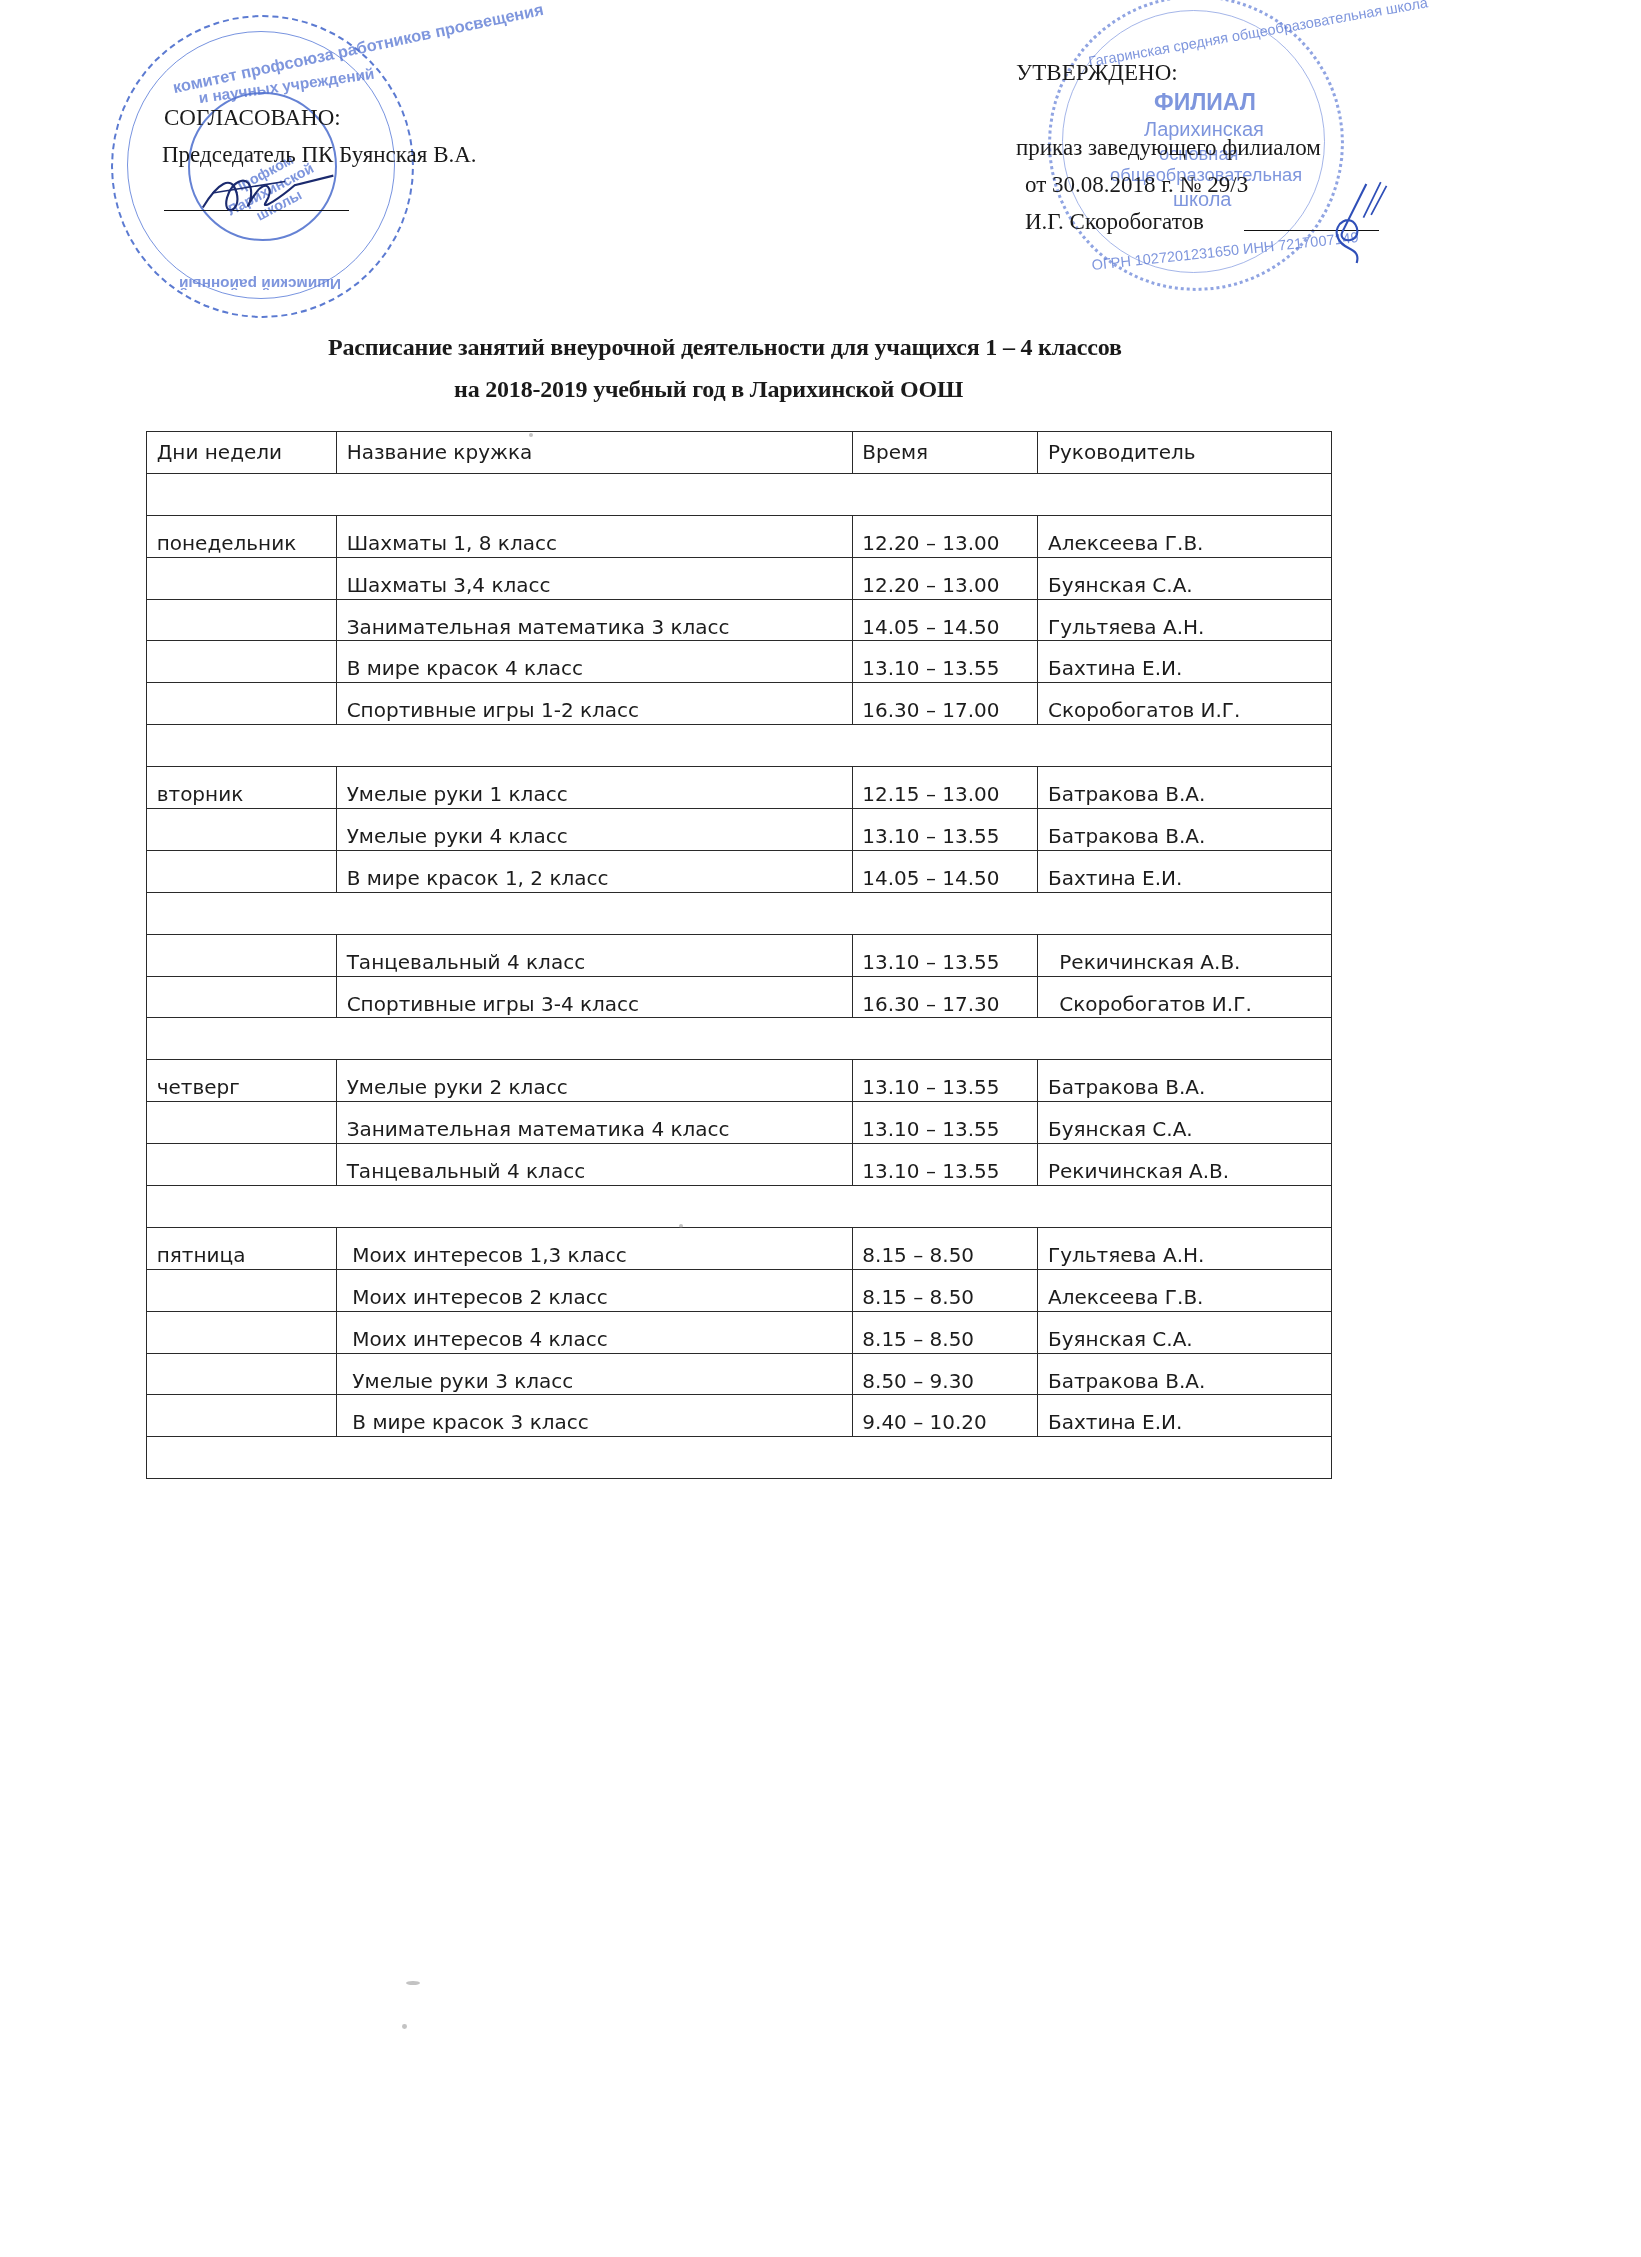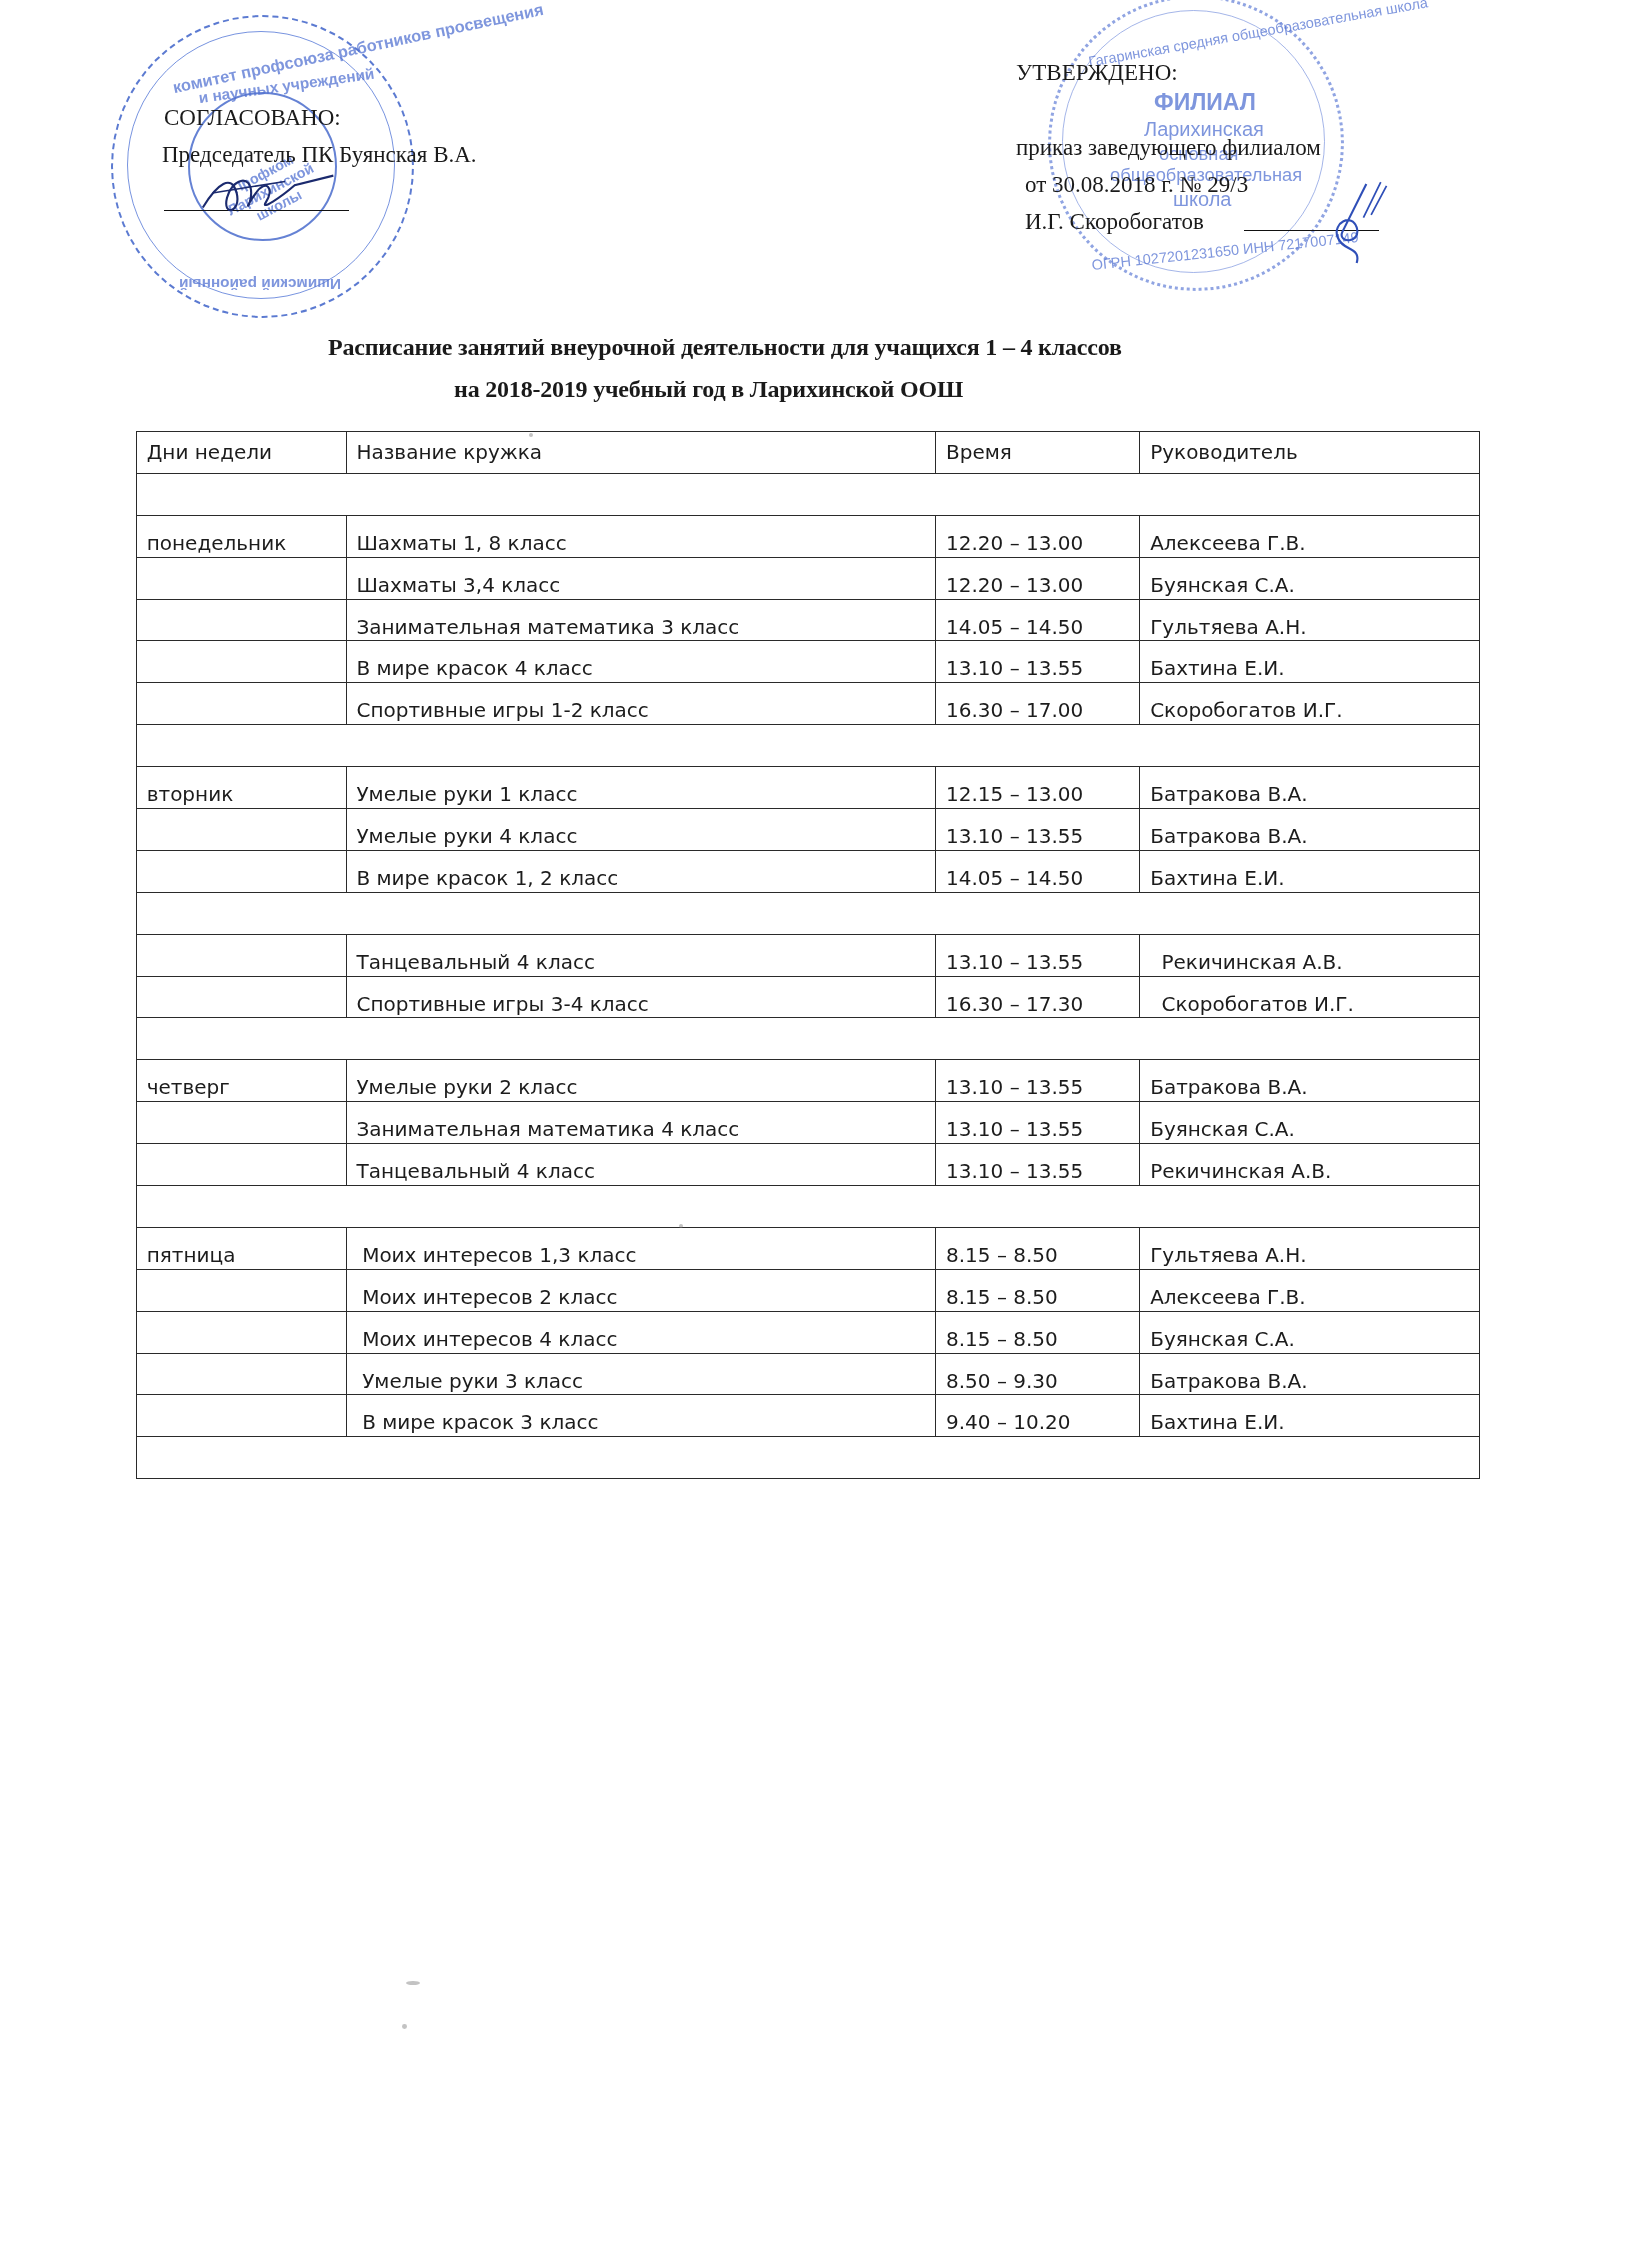--- a/index.html
+++ b/index.html
@@ -12,21 +12,21 @@
   .stamp-left-ring { left:127px; top:31px; width:266px; height:266px; border:1.9px solid #4a6fd4; opacity:0.75; }
   .stamp-left-inner { left:188px; top:92px; width:145px; height:145px; border:2.9px solid #3f63c9; opacity:0.8; }
   .stamp-right-outer { left:1048px; top:-4.8px; width:290px; height:290px; border:3.9px dotted #6b86d9; opacity:0.75; }
   .stamp-right-ring { left:1062px; top:9.7px; width:261px; height:261px; border:1.4px solid #7d95de; opacity:0.7; }
   .stamp-text { position:absolute; color:#5473d2; font-family:"Liberation Sans", sans-serif; opacity:0.75; white-space:nowrap; }
   .approve { position:absolute; font-size:23px; line-height:29px; }
   .sign-line { position:absolute; height:0; border-top:1.4px solid #111; }
   .signature { position:absolute; pointer-events:none; }
   .title { position:absolute; font-weight:bold; font-size:24px; white-space:nowrap; letter-spacing:-0.2px; }
   table.schedule {
-    position:absolute; left:136px; top:431px; width:1344px; border-collapse:collapse;
+    position:absolute; left:146px; top:431px; width:1186px; border-collapse:collapse;
     font-family:"DejaVu Sans", sans-serif; font-size:20px; color:#1c1c1c;
   }
   table.schedule td, table.schedule th {
     border:1.9px solid #2a2a2a; height:39px; padding:0 9.7px; text-align:left; font-weight:normal;
     vertical-align:bottom; padding-bottom:1.9px; white-space:nowrap;
   }
   table.schedule th { vertical-align:middle; }
   col.c1 { width:216px; } col.c2 { width:613px; } col.c3 { width:210px; } col.c4 { width:354px; }
   .spacer td { border-left:1.9px solid #2a2a2a; border-right:1.9px solid #2a2a2a; }
   .speck { position:absolute; background:#888; border-radius:50%; opacity:0.5; }

